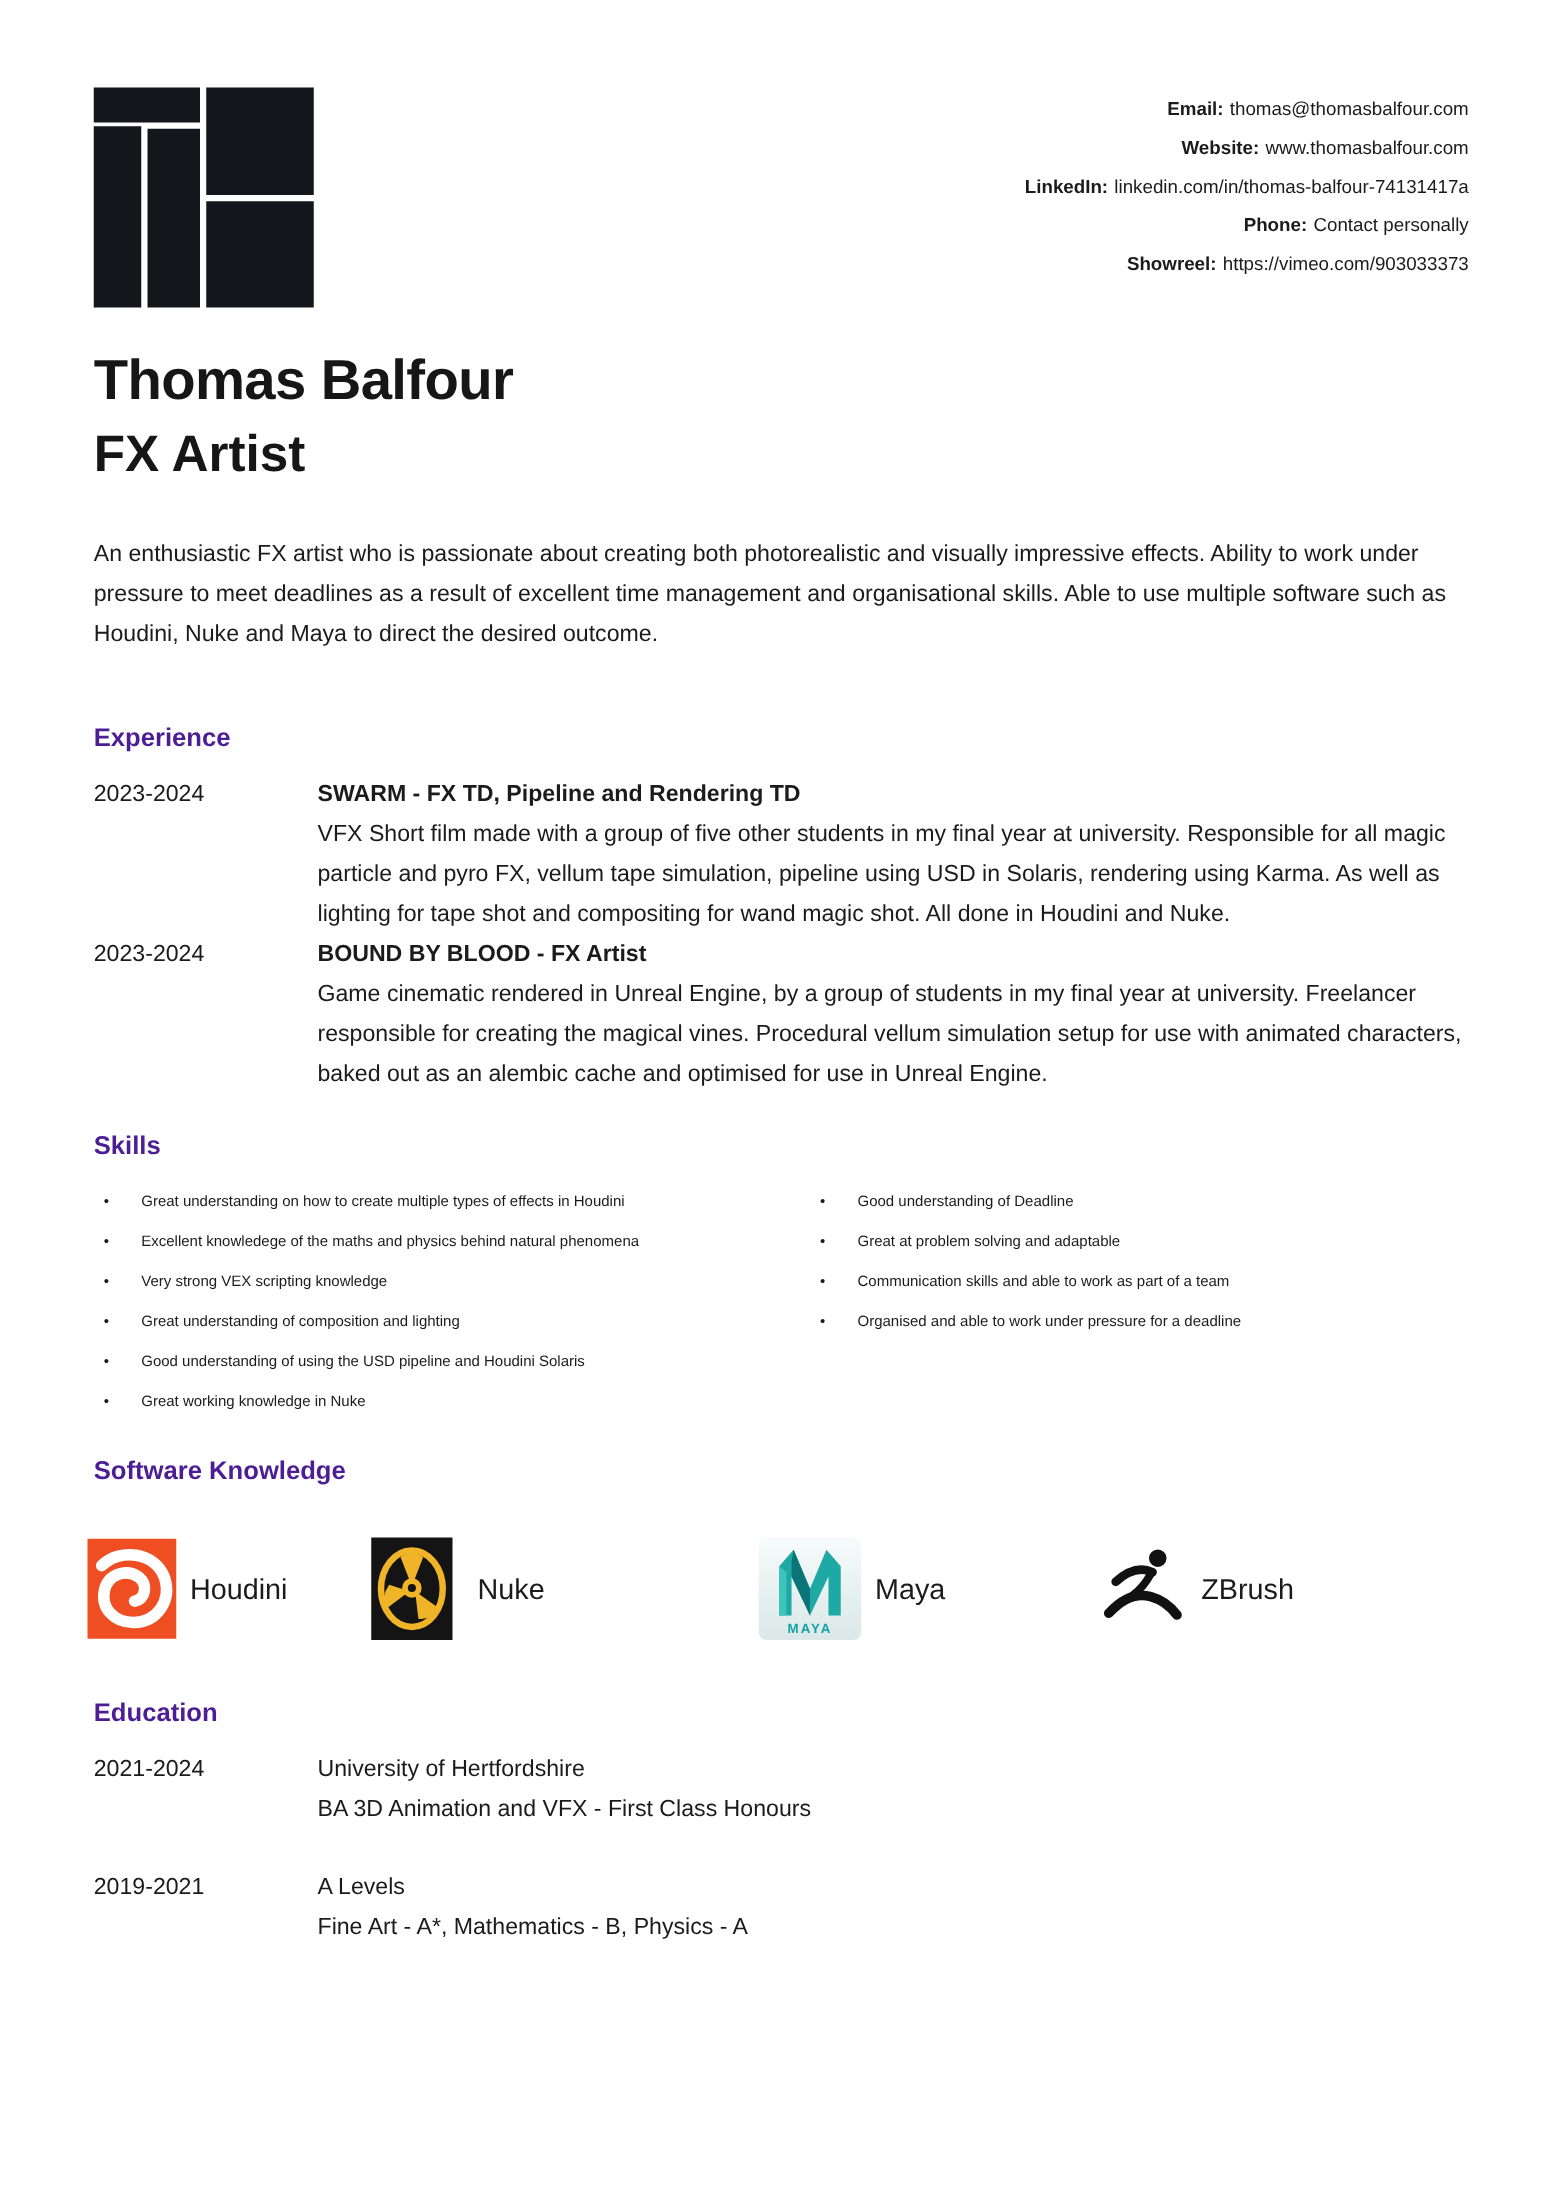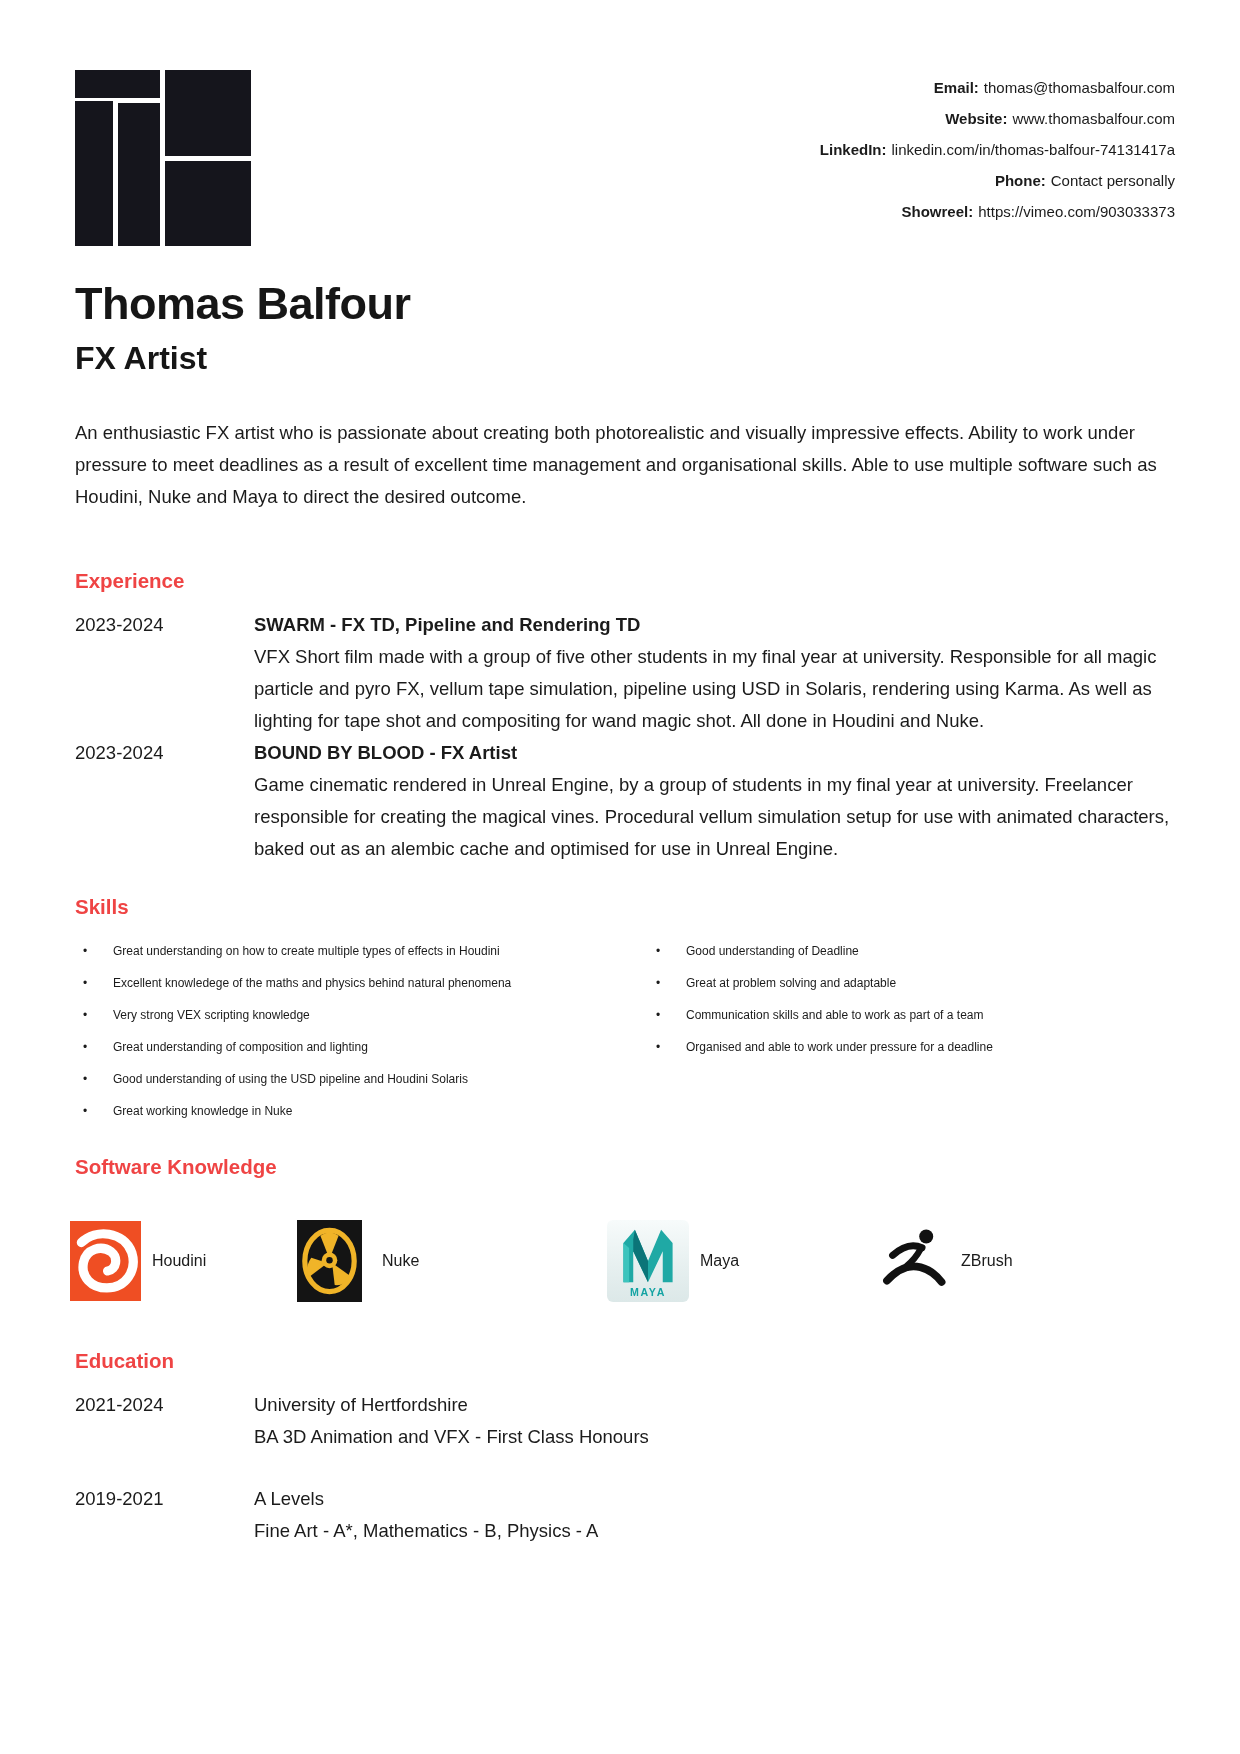--- a/index.html
+++ b/index.html
@@ -22,46 +22,46 @@
   .lg-r2 { left: 0;  top: 31px; width: 38px; height: 145px; }
   .lg-r3 { left: 43px; top: 33px; width: 42px; height: 143px; }
   .lg-r4 { left: 90px; top: 0;  width: 86px; height: 86px; }
   .lg-r5 { left: 90px; top: 91px; width: 86px; height: 85px; }
 
   .contact { text-align: right; font-size: 15px; line-height: 31px; padding-top: 2px; }
   .contact .lbl { font-weight: bold; margin-right: 5px; }
 
   
   h1.name { font-size: 45px; font-weight: bold; letter-spacing: -0.5px; margin-top: 32px; color: #161616; }
-  h2.role { font-size: 32px; font-weight: bold; margin-top: 10px; color: #161616; }
+  h2.role { font-size: 41px; font-weight: bold; margin-top: 10px; color: #161616; }
 
   .summary { font-size: 18.5px; line-height: 32px; margin-top: 40px; max-width: 1100px; }
 
   
   section.xp { margin-top: 56px; }
   section.sk { margin-top: 30px; }
   section.sw { margin-top: 28px; }
   section.ed { margin-top: 46px; }
-  h3.sec { font-size: 20.5px; font-weight: bold; margin-bottom: 16px; color: #ef4444; }
+  h3.sec { font-size: 20.5px; font-weight: bold; margin-bottom: 16px; color: #4c1d95; }
 
   .row2col { display: grid; grid-template-columns: 179px 1fr; font-size: 18.5px; line-height: 32px; }
   .row2col .dates { font-weight: normal; }
   .row2col .title { font-weight: bold; }
   .row2col .desc { margin: 0; }
 
   
   .skills-grid { display: grid; grid-template-columns: 1fr 1fr; column-gap: 46px; font-size: 12px; line-height: 32px; }
   .skills-grid ul { list-style: none; }
   .skills-grid li { position: relative; padding-left: 38px; }
   .skills-grid li::before { content: "\2022"; position: absolute; left: 8px; top: 0; }
 
   
   .logos { position: relative; height: 84px; margin-top: 40px; }
   .logo-item { position: absolute; top: 0; height: 84px; display: flex; align-items: center; gap: 11px; }
-  .logo-item .label { font-size: 16px; }
+  .logo-item .label { font-size: 23px; }
   .li-houdini { left: -5px; }
   .li-nuke    { left: 222px; gap: 20px; }
   .li-maya    { left: 532px; }
   .li-zbrush  { left: 805px; }
   .tile { display: block; }
   .tile-houdini { width: 71px; height: 80px; background: #ef4e23; }
   .tile-nuke    { width: 65px; height: 82px; background: #141414; }
   .tile-maya    { width: 82px; height: 82px; background: linear-gradient(180deg,#f7fbfb 0%,#e7f0f0 55%,#dce8e8 100%); border-radius: 6px; }
   .tile-zbrush  { width: 70px; height: 68px; }
 

